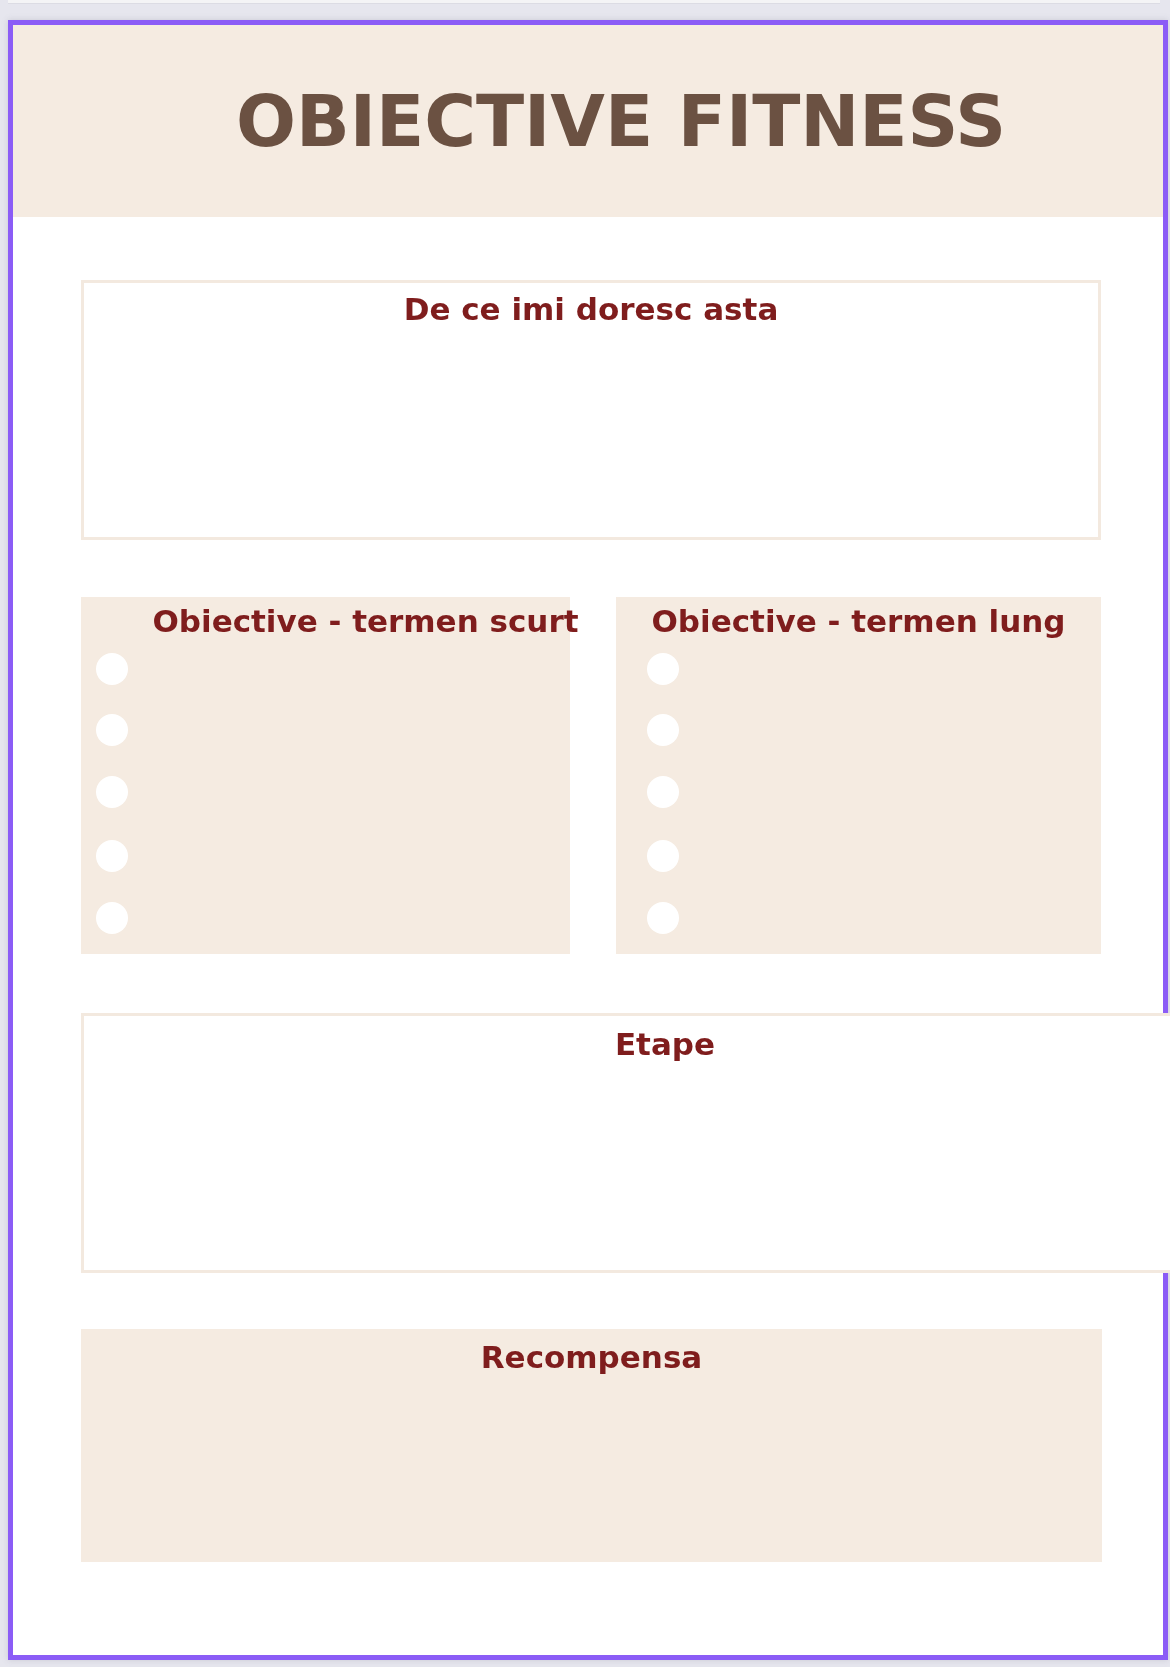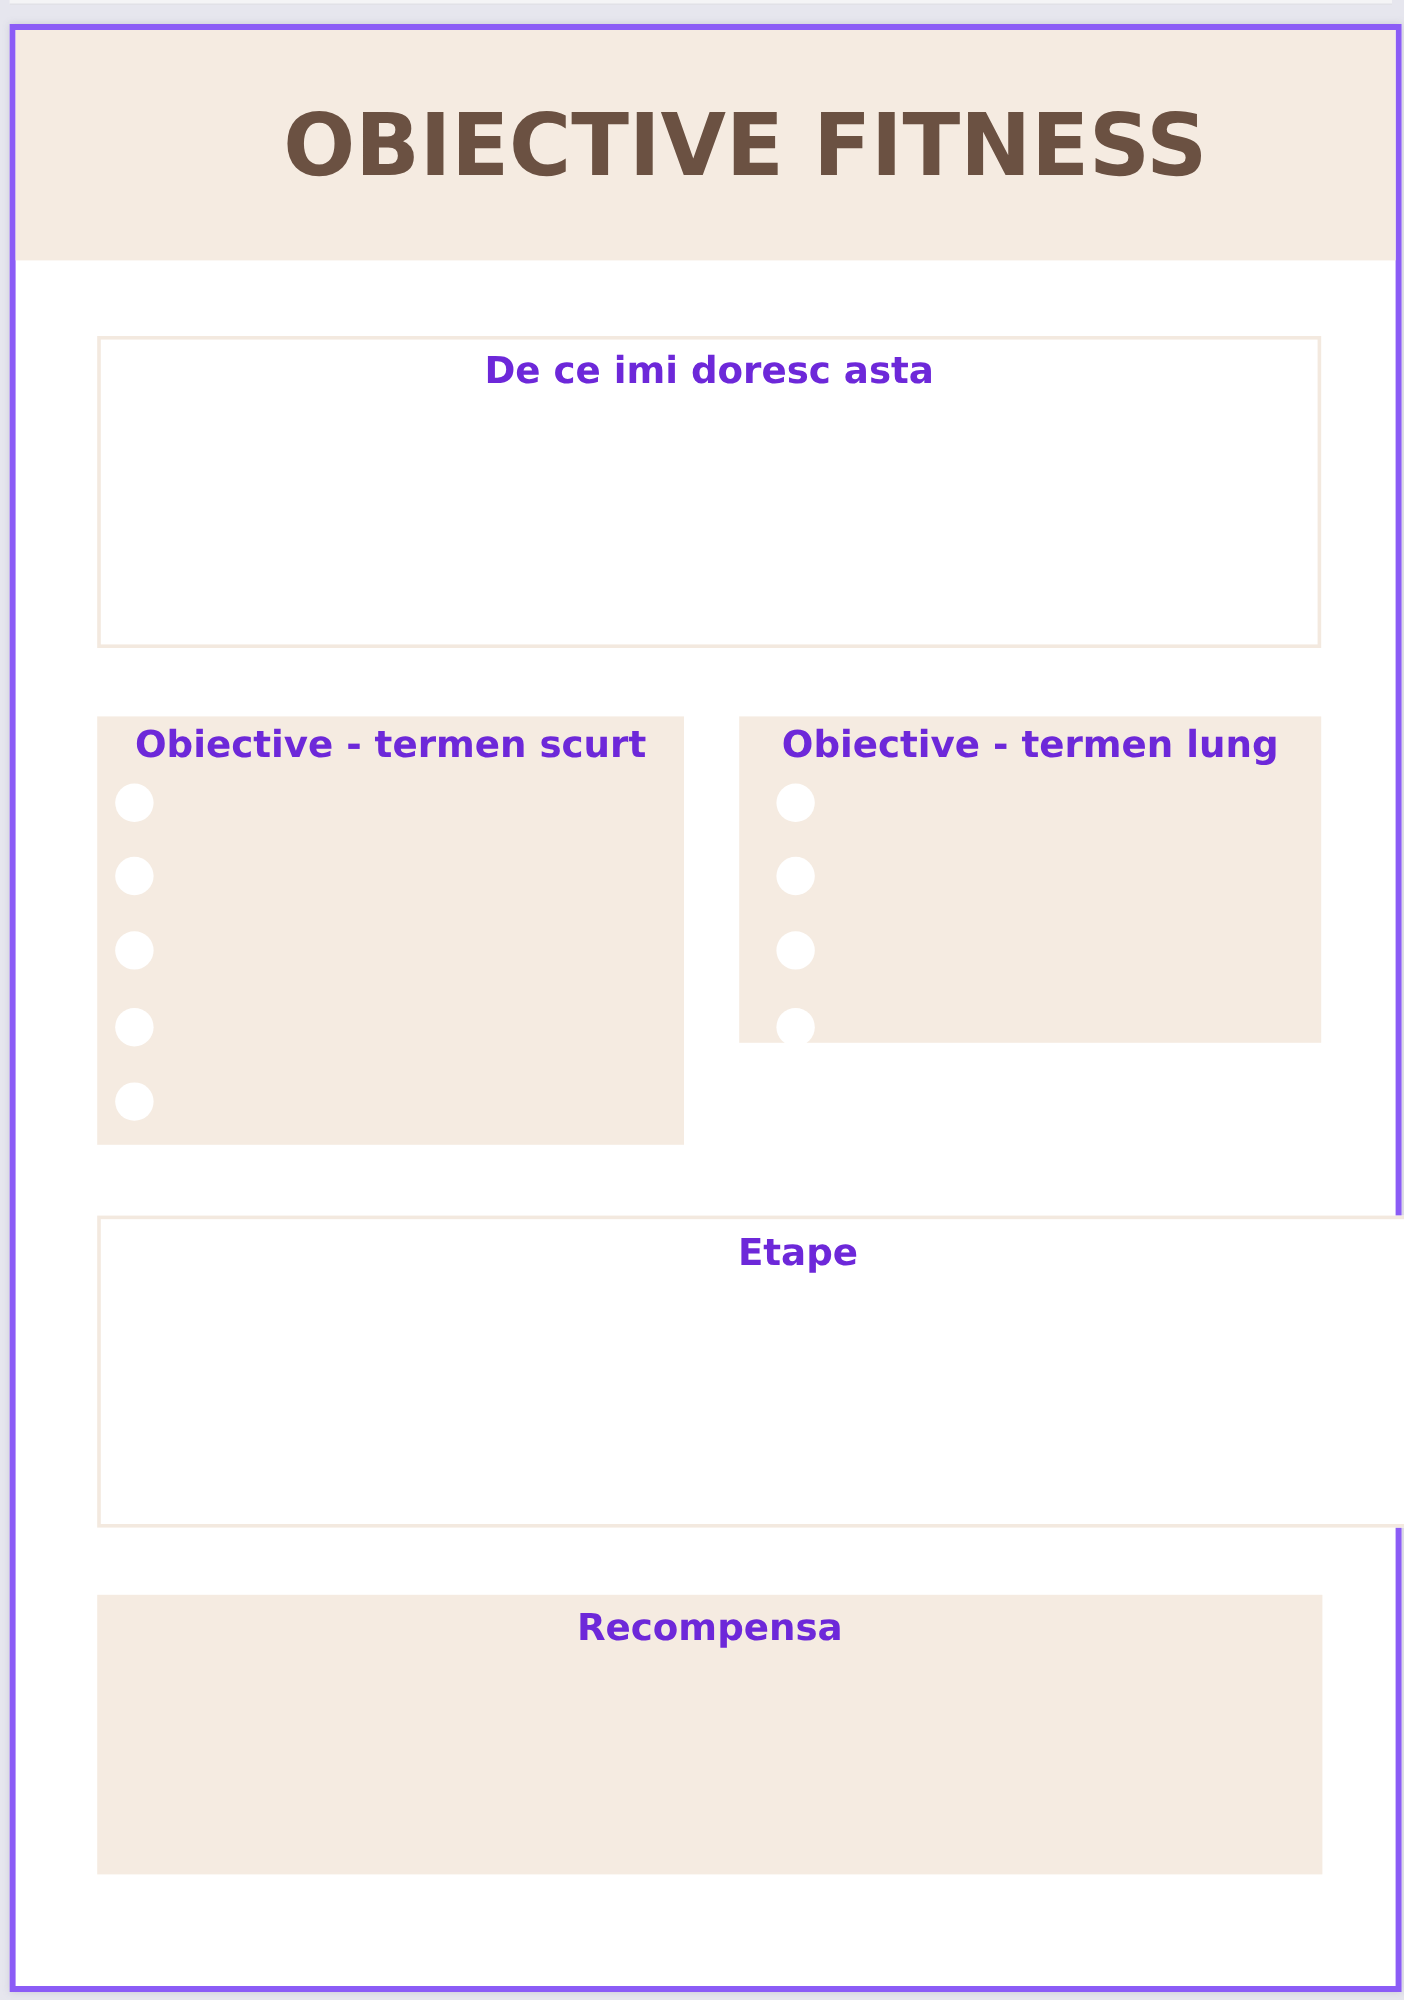--- a/index.html
+++ b/index.html
@@ -67,43 +67,43 @@
       background: #ffffff;
     }
     .box.filled {
       background: #f5ebe1;
     }
     .box-title {
       position: absolute;
       left: 0;
       width: 100%;
       text-align: center;
-      color: #6d28d9;
+      color: #7f1d1d;
       font-family: "DejaVu Sans", "Liberation Sans", sans-serif;
       font-weight: bold;
       font-size: 31px;
       margin: 0;
       white-space: nowrap;
     }
     .bullet {
       position: absolute;
       width: 32px;
       height: 32px;
       border-radius: 50%;
       background: #ffffff;
     }
 
     
     #box-why        { left: 68px;  top: 255px;  width: 1020px; height: 260px; }
     #box-why .box-title { top: 8px; }
 
     #box-short      { left: 68px;  top: 572px;  width: 489px;  height: 357px; }
-    #box-short .box-title { top: 6px; }
+    #box-short .box-title { top: 6px; margin-left: 40px; }
 
-    #box-long       { left: 603px; top: 572px;  width: 485px;  height: 272px; }
+    #box-long       { left: 603px; top: 572px;  width: 485px;  height: 357px; }
     #box-long .box-title { top: 6px; }
 
     #box-steps      { left: 68px;  top: 988px;  width: 1168px; height: 260px; }
     #box-steps .box-title { top: 10px; }
 
     #box-reward     { left: 68px;  top: 1304px; width: 1021px; height: 233px; }
     #box-reward .box-title { top: 10px; }
   </style>
 </head>
 <body>

